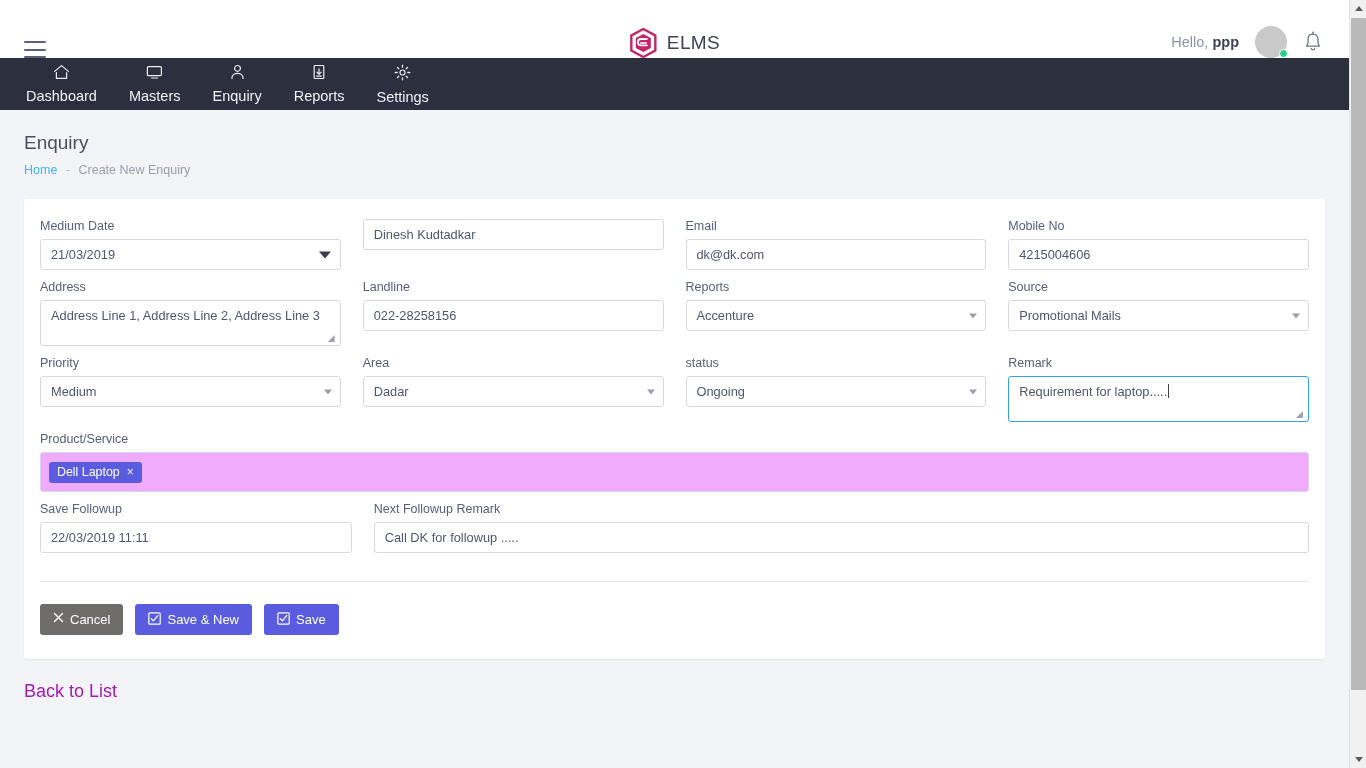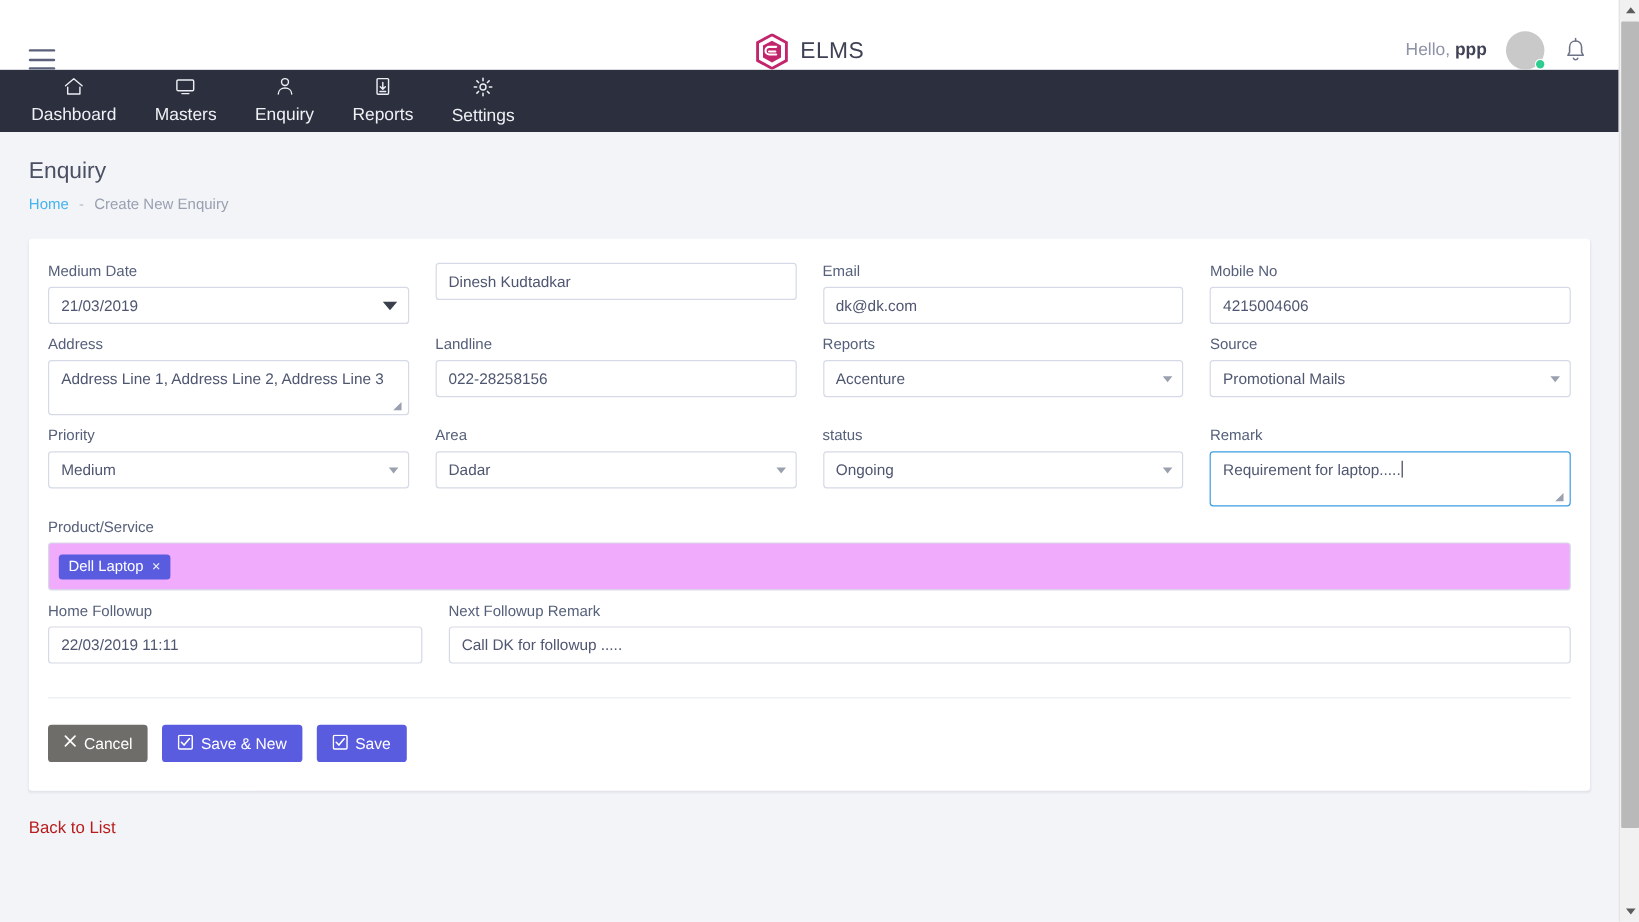--- a/index.html
+++ b/index.html
@@ -195,22 +195,22 @@
     cursor: pointer;
     font-family: "Liberation Sans", sans-serif;
   }
   .btn.gray { background: #6f6d6a; }
   .btn.purple { background: #5a5ce0; }
   .btn svg { display:block; }
 
   .backlink {
     display: block;
     margin: 22px 0 0 24px;
-    font-size: 14px;
-    color: #b91c1c;
+    font-size: 18px;
+    color: #a21caf;
     text-decoration: none;
   }
 
   
   .scrollbar {
     position: absolute; right: 0; top: 0;
     width: 17px; height: 768px;
     background: #f1f1f1;
     border-left: 1px solid #e3e3e3;
   }
@@ -414,21 +414,21 @@
           <span class="tag">
             <span>Dell Laptop</span>
             <span class="x">×</span>
           </span>
         </div>
       </div>
     </div>
 
     <div class="row">
       <div class="col">
-        <label class="flabel">Home Followup</label>
+        <label class="flabel">Save Followup</label>
         <div class="ctrl">22/03/2019 11:11</div>
       </div>
       <div class="col" style="flex: 3 1 0;">
         <label class="flabel">Next Followup Remark</label>
         <div class="ctrl">Call DK for followup .....</div>
       </div>
     </div>
 
     <div class="divider"></div>
 

